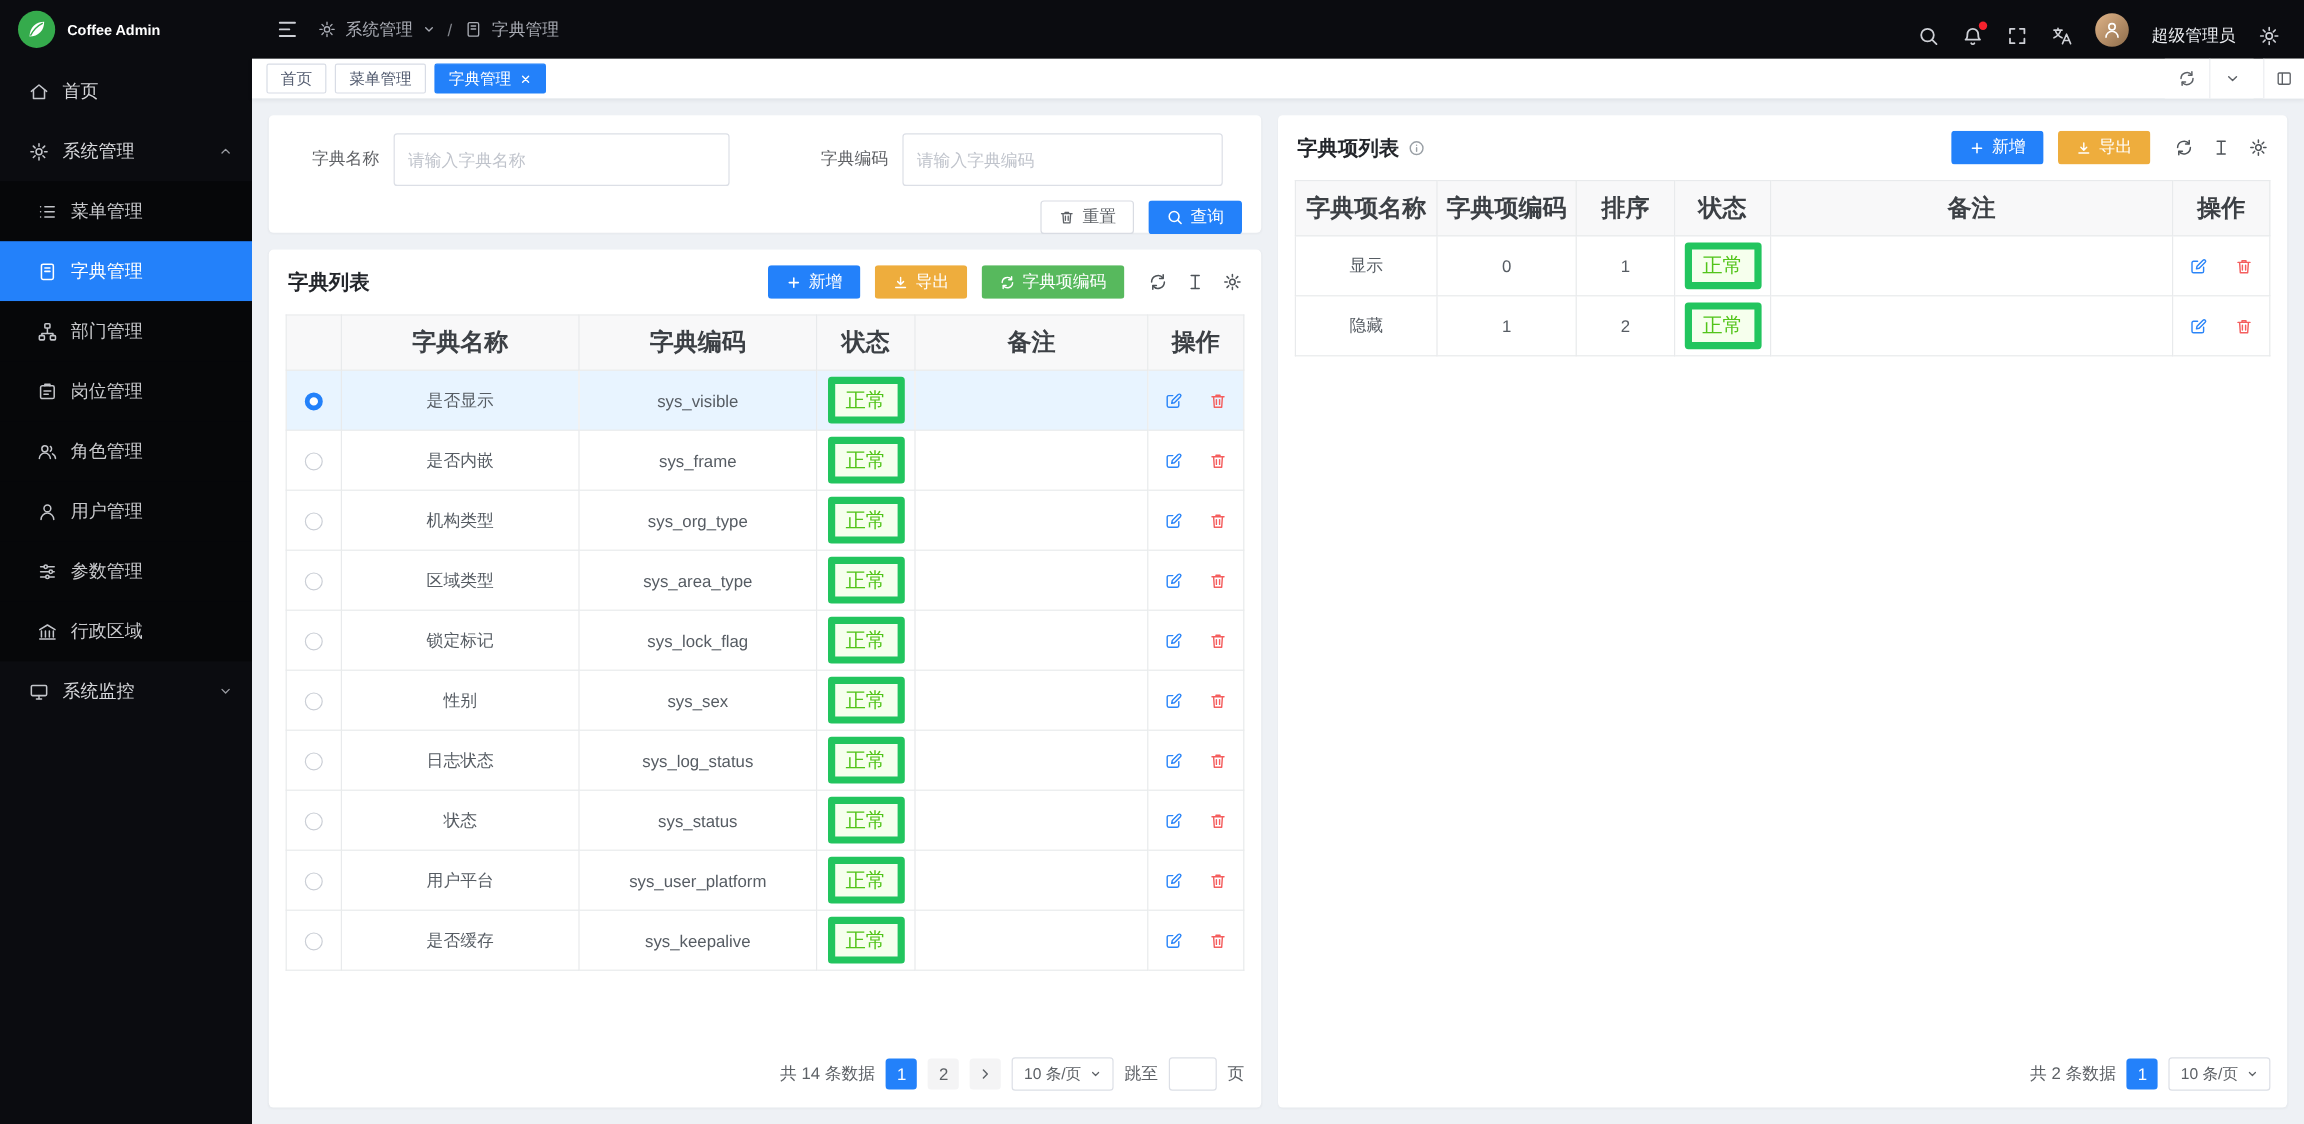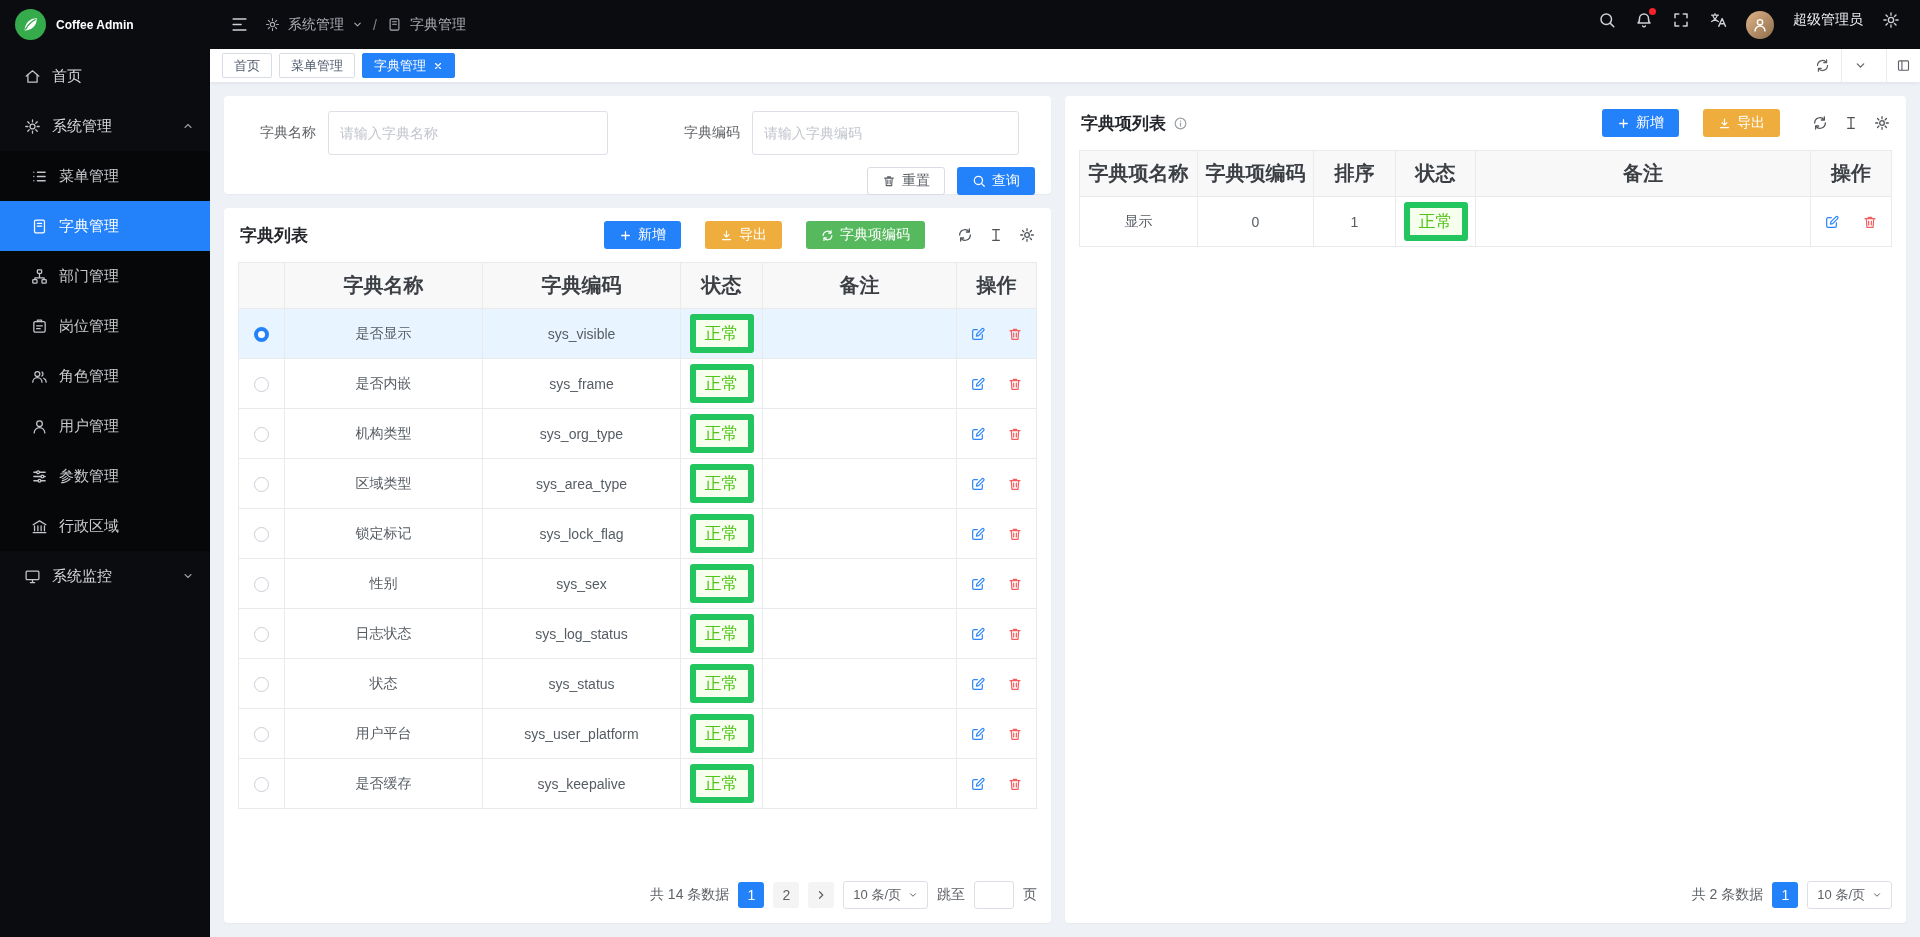--- a/index.html
+++ b/index.html
@@ -22,21 +22,21 @@
   .sub .m-item.active{background:#2381fa;color:#fff}
   .sub .m-item.active .mi{color:#fff}
 
   
   .main{flex:1;min-width:0;height:100%;display:flex;flex-direction:column}
 
   
   .topbar{height:49px;background:#0b0c10;flex:none;display:flex;align-items:center;gap:16px;padding:0 20px;color:#b9bcc2}
   .crumb{display:flex;align-items:center;gap:8px;font-size:14px;color:#a9acb4;white-space:nowrap}
   .crumb .sep{color:#84878e;margin:0 2px}
-  .tb-right{margin-left:auto;display:flex;align-items:flex-start;gap:19px}
+  .tb-right{margin-left:auto;display:flex;align-items:flex-end;gap:19px}
   .tb-ic{color:#ced0d6;cursor:pointer}
   .bell{position:relative}
   .bell .dot{position:absolute;top:-3px;right:-3px;width:7px;height:7px;border-radius:50%;background:#f5222d}
   .avatar{width:28px;height:28px;border-radius:50%;background:linear-gradient(135deg,#e0b488,#8d6c4b);display:flex;align-items:center;justify-content:center;color:#fff;flex:none}
   .uname{color:#eceef2;font-size:14px;white-space:nowrap}
 
   
   .tabbar{height:33px;background:#fff;flex:none;display:flex;align-items:center;padding-left:12px;
           box-shadow:0 1px 4px rgba(0,21,41,.08);position:relative;z-index:3}
   .tabs{display:flex;align-items:center}
@@ -68,21 +68,21 @@
   .btn-primary{background:#2381fa;color:#fff}
   .btn-warning{background:#eead3d;color:#fff}
   .btn-success{background:#57b95d;color:#fff}
 
   
   .list-card{flex:1;min-height:0;display:flex;flex-direction:column;padding:0 14px 14px}
   .right-card{flex:1;min-width:0;display:flex;flex-direction:column;padding:0 14px 14px}
   .card-head{height:54px;flex:none;display:flex;align-items:center;gap:7px;padding:0 2px}
   .card-title{font-size:17px;font-weight:bold;color:#23262b;white-space:nowrap}
   .info-ic{color:#9aa0a6}
-  .head-right{margin-left:auto;display:flex;align-items:center;gap:24px}
+  .head-right{margin-left:auto;display:flex;align-items:center;gap:12px}
   .tool-icons{display:flex;align-items:center;gap:15px;color:#4e5358;margin-left:8px}
   .tool{cursor:pointer;display:flex}
 
   
   table.grid{width:100%;border-collapse:collapse;table-layout:fixed}
   .grid th{height:46px;background:#f8f8f9;border:1px solid #e8eaec;font-size:20px;font-weight:bold;color:#3c4045;text-align:center}
   .grid td{height:50px;border:1px solid #e8eaec;text-align:center;vertical-align:middle;font-size:14px;color:#565c63;
            overflow:hidden;white-space:nowrap}
   .grid tr.selected td{background:#e8f4ff}
   .radio{width:15px;height:15px;border-radius:50%;border:1px solid #cbcfd6;background:#fff;display:inline-block;vertical-align:middle;cursor:pointer}
@@ -730,20 +730,41 @@
                 </span>
                 <span class="op del">
                   <svg width="16" height="16" viewBox="0 0 24 24" fill="none" stroke="currentColor" stroke-width="1.8" stroke-linecap="round" stroke-linejoin="round">
                     <path d="M4.5 7h15M9.5 7V5h5v2M6.5 7l.9 13h9.2l.9-13"></path>
                     <path d="M10 10.5v6M14 10.5v6"></path>
                   </svg>
                 </span>
               </td>
             </tr>
 
+            <tr>
+              <td>隐藏</td>
+              <td>1</td>
+              <td>2</td>
+              <td><span class="badge">正常</span></td>
+              <td></td>
+              <td class="ops">
+                <span class="op edit">
+                  <svg width="16" height="16" viewBox="0 0 24 24" fill="none" stroke="currentColor" stroke-width="1.8" stroke-linecap="round" stroke-linejoin="round">
+                    <path d="M11 5.5H6a2 2 0 00-2 2V18a2 2 0 002 2h10.5a2 2 0 002-2v-5"></path>
+                    <path d="M17.8 4.2a1.9 1.9 0 012.7 2.7L13 14.4l-3.4.7.7-3.4z"></path>
+                  </svg>
+                </span>
+                <span class="op del">
+                  <svg width="16" height="16" viewBox="0 0 24 24" fill="none" stroke="currentColor" stroke-width="1.8" stroke-linecap="round" stroke-linejoin="round">
+                    <path d="M4.5 7h15M9.5 7V5h5v2M6.5 7l.9 13h9.2l.9-13"></path>
+                    <path d="M10 10.5v6M14 10.5v6"></path>
+                  </svg>
+                </span>
+              </td>
+            </tr>
           </tbody>
       </table>
 
       <div class="pager">
         <span>共 2 条数据</span>
         <span class="pg-btn active">1</span>
         <span class="pg-select">
           <span>10 条/页</span>
           <svg width="10" height="10" viewBox="0 0 24 24" fill="none" stroke="currentColor" stroke-width="2.4" stroke-linecap="round" stroke-linejoin="round">
               <path d="M6 9l6 6 6-6"></path>

